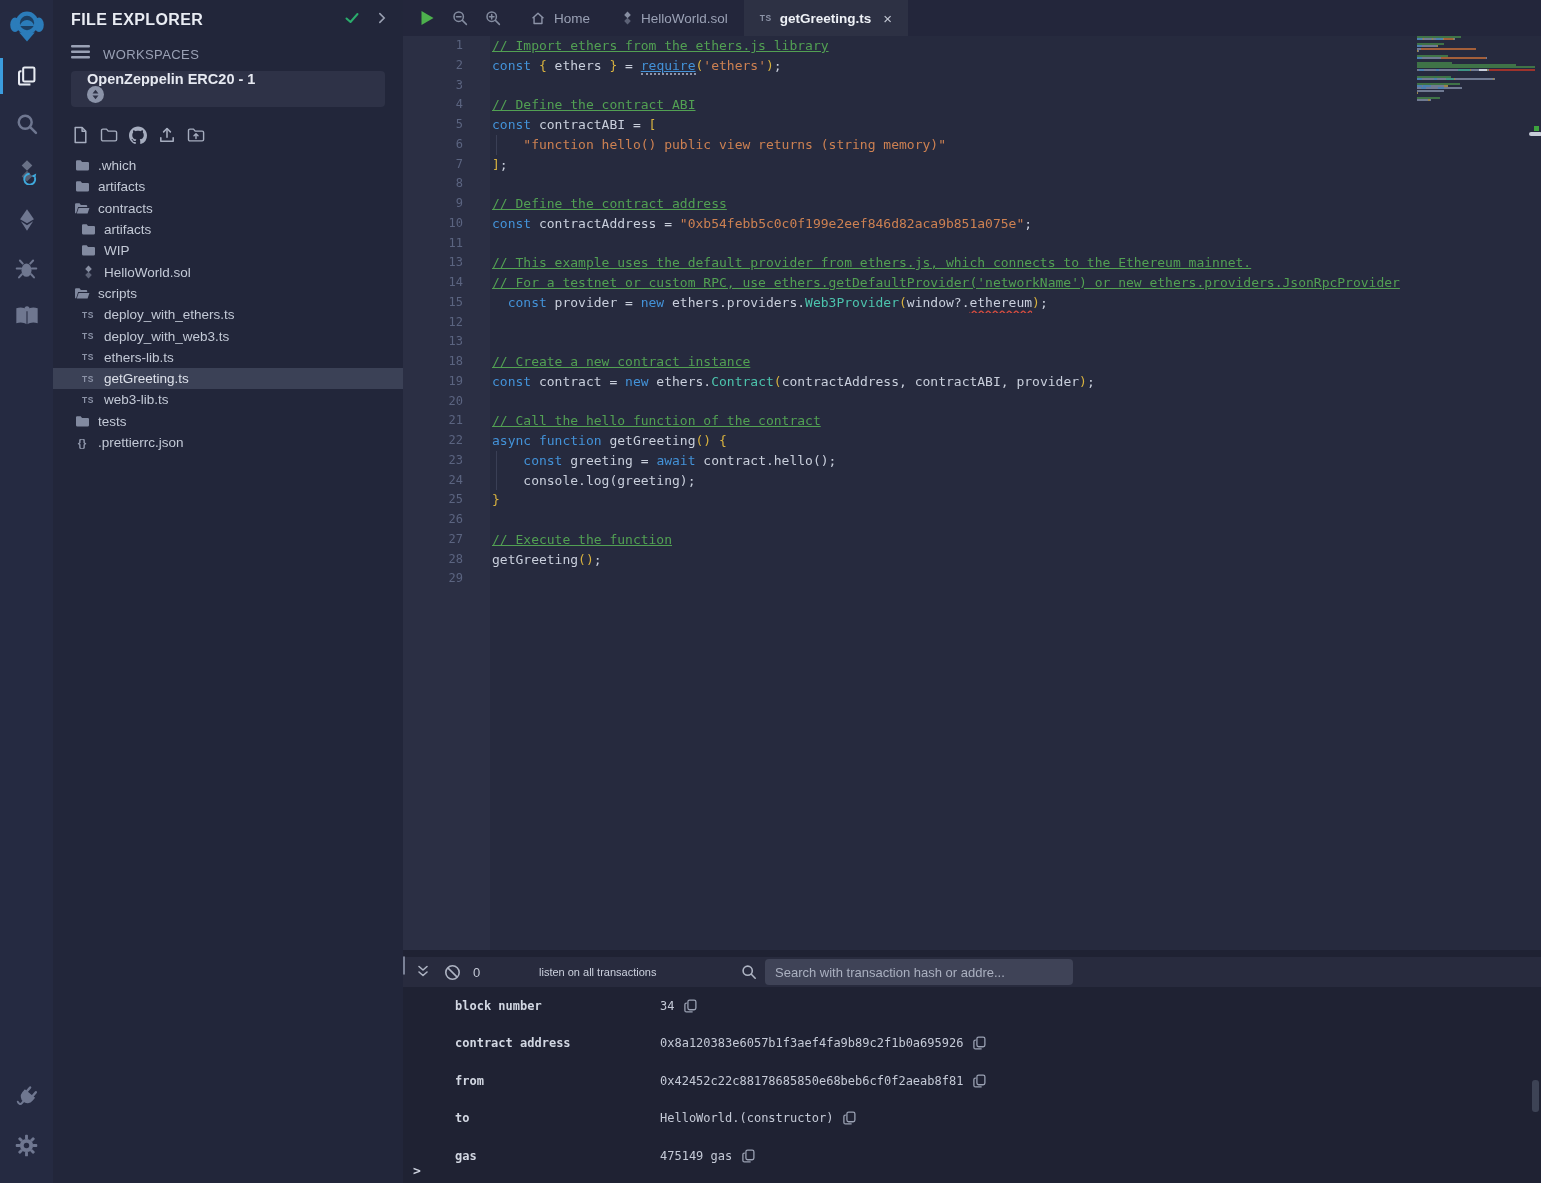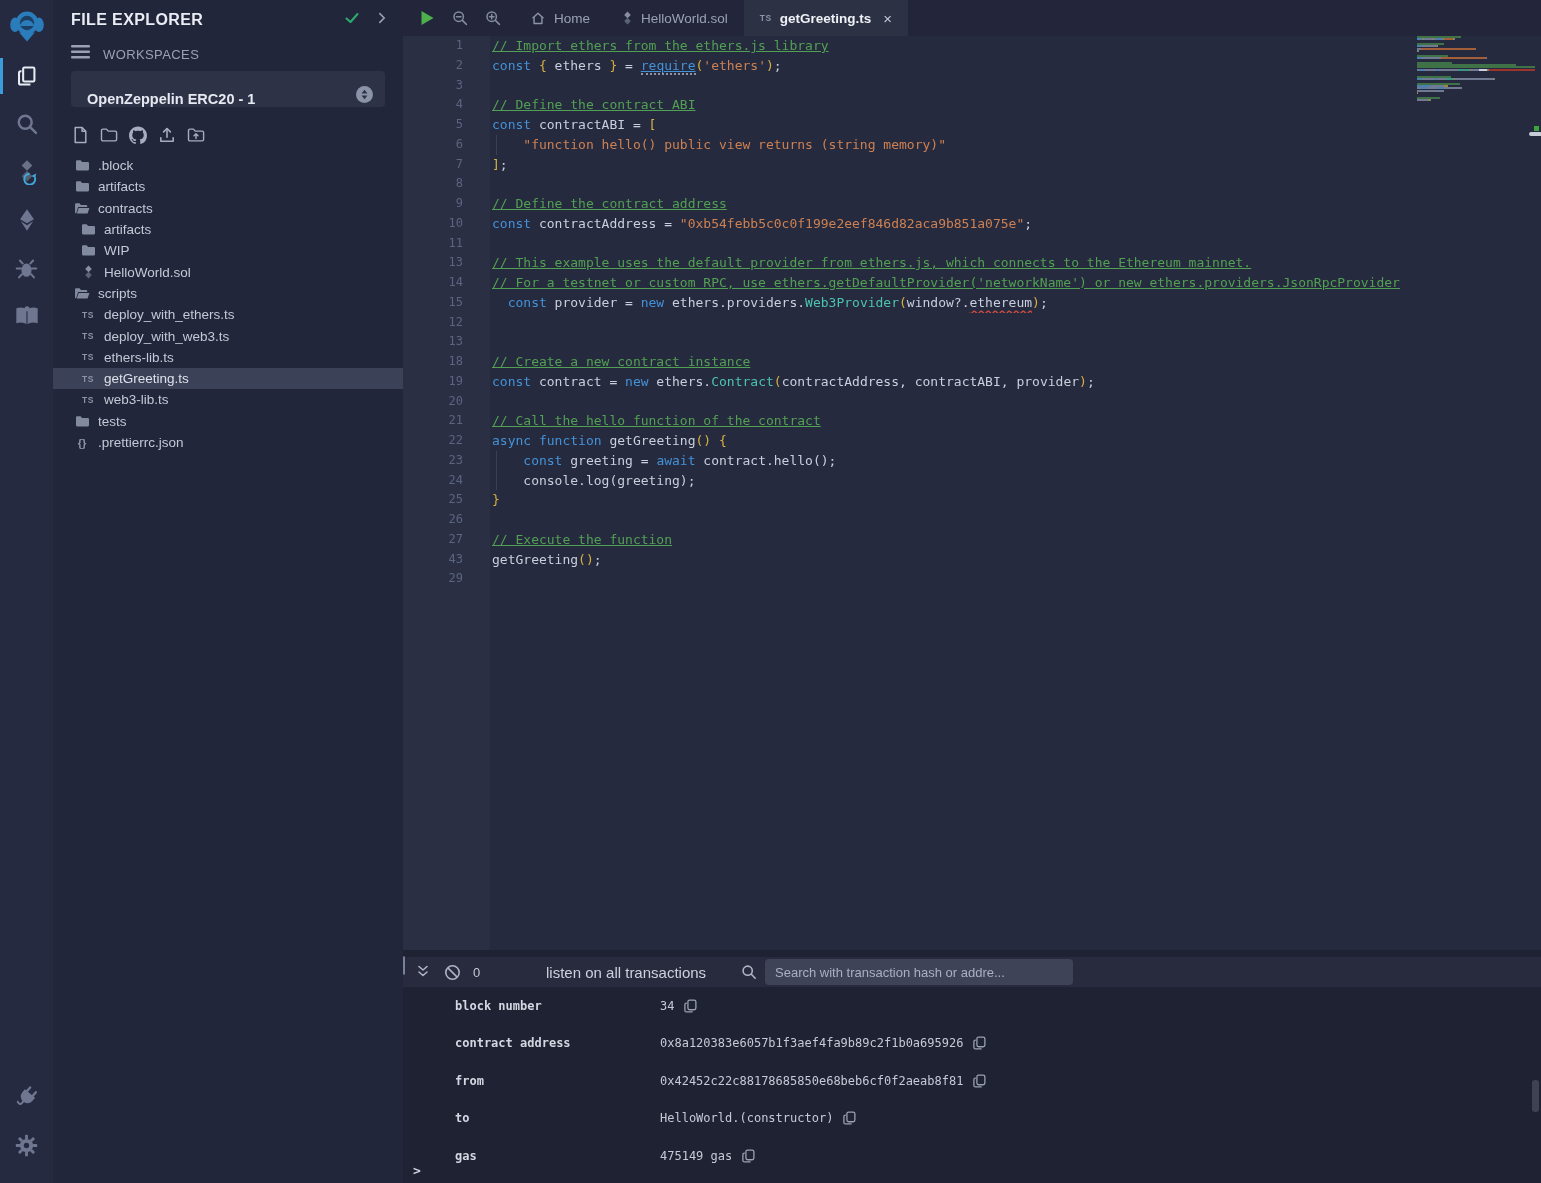--- a/index.html
+++ b/index.html
@@ -22,21 +22,21 @@
   
   .file-panel { position:absolute; left:53px; top:0; width:350px; height:100%;
                 background:#22263a; color:#c6cbd8; }
   .fp-header { position:absolute; left:18px; top:8px; right:14px; height:24px; display:flex; align-items:center; }
   .fp-title { font-size:16px; font-weight:700; letter-spacing:.4px; color:#e9ecf3; }
   .fp-check { margin-left:auto; }
   .fp-chevron { margin-left:14px; cursor:pointer; }
   .fp-workspaces { position:absolute; left:18px; top:45px; display:flex; align-items:center; gap:13px; }
   .fp-workspaces .ws-label { font-size:13px; letter-spacing:.4px; color:#9aa1b5; }
   .fp-dropdown { position:absolute; left:18px; top:71px; width:314px; height:36px; background:#2e3247;
-                 border-radius:4px; display:flex; align-items:flex-end; padding:0 12px 0 16px; cursor:pointer; }
+                 border-radius:4px; display:flex; align-items:flex-start; padding:0 12px 0 16px; cursor:pointer;flex-direction:column; }
   .fp-dropdown .ws-value { font-size:14.5px; font-weight:600; color:#e6e9f1; flex:1;
                            white-space:nowrap; overflow:hidden; }
   .fp-toolbar { position:absolute; left:18px; top:125px; display:flex; gap:11px; color:#a6adbf; }
   .fp-toolbar .tbtn { width:18px; height:20px; display:flex; align-items:center; justify-content:center; cursor:pointer; }
   .fp-tree { position:absolute; left:0; top:155px; right:0; }
   .tree-row { position:relative; height:21.3px; display:flex; align-items:center; cursor:pointer;
               font-size:13.5px; color:#c3c9d6; }
   .tree-row.selected { background:#3b4156; color:#dde1ea; }
   .tree-row .t-icon { width:16px; display:flex; justify-content:center; margin-right:8px; }
   .tree-row.d0 .t-icon { margin-left:21px; }
@@ -84,21 +84,21 @@
 
   
   .terminal { position:absolute; left:403px; top:950px; width:1138px; height:233px; background:#1f2233; }
   .term-header { position:absolute; left:0; top:7px; right:0; height:30px; background:#282b3e; }
   .th-item { position:absolute; top:0; height:30px; display:flex; align-items:center; color:#aeb4c3; }
   .th-chevrons { left:12px; cursor:pointer; }
   .th-ban { left:41px; cursor:pointer; }
   .th-count { left:70px; font-size:13px; color:#c3c8d5; }
   .th-checkbox { left:104px; top:7px; width:16px; height:16px; border:1px solid #7a8196; border-radius:3px;
                  background:transparent; cursor:pointer; }
-  .th-listen { left:143px; font-size:15px; color:#ccd1de; }
+  .th-listen { left:136px; font-size:11px; color:#ccd1de; }
   .th-search-icon { left:338px; }
   .th-input { position:absolute; left:362px; top:2px; width:308px; height:26px; background:#3f4357; border:none;
               border-radius:4px; color:#dde1ea; font-size:13px; padding:0 10px;
               font-family:"Liberation Sans",sans-serif; }
   .th-input::placeholder { color:#aab0c0; }
   .term-rows { position:absolute; left:0; top:37px; right:0; }
   .term-row { height:37.5px; display:flex; align-items:center; padding-left:52px;
               font-family:"DejaVu Sans Mono","Liberation Mono",monospace; font-size:12px; }
   .term-key { width:205px; font-weight:700; color:#d2d7e2; }
   .term-val { color:#c5cad7; display:flex; align-items:center; gap:10px; }
@@ -263,21 +263,21 @@
           </svg>
         </span>
       </div>
     <div class="fp-tree">
         <div class="tree-row d0">
           <span class="t-icon">
             <svg width="15" height="13" viewBox="0 0 16 14" fill="#828aa0">
               <path d="M1 2.5 A1.2 1.2 0 0 1 2.2 1.3 H6 L7.5 3.1 H13.8 A1.2 1.2 0 0 1 15 4.3 V11 A1.5 1.5 0 0 1 13.5 12.5 H2.5 A1.5 1.5 0 0 1 1 11 Z"></path>
             </svg>
           </span>
-          <span class="t-label">.block</span>
+          <span class="t-label">.which</span>
         </div>
         <div class="tree-row d0">
           <span class="t-icon">
             <svg width="15" height="13" viewBox="0 0 16 14" fill="#828aa0">
               <path d="M1 2.5 A1.2 1.2 0 0 1 2.2 1.3 H6 L7.5 3.1 H13.8 A1.2 1.2 0 0 1 15 4.3 V11 A1.5 1.5 0 0 1 13.5 12.5 H2.5 A1.5 1.5 0 0 1 1 11 Z"></path>
             </svg>
           </span>
           <span class="t-label">artifacts</span>
         </div>
         <div class="tree-row d0">
@@ -443,21 +443,21 @@
           <div class="line"><span class="ln">18</span><span class="lc"><span class="cm">// Create a new contract instance</span></span></div>
           <div class="line"><span class="ln">19</span><span class="lc"><span class="kw">const</span><span class="id"> contract = </span><span class="kw">new</span><span class="id"> ethers.</span><span class="cls">Contract</span><span class="pn">(</span><span class="id">contractAddress, contractABI, provider</span><span class="pn">)</span><span class="id">;</span></span></div>
           <div class="line"><span class="ln">20</span><span class="lc"></span></div>
           <div class="line"><span class="ln">21</span><span class="lc"><span class="cm">// Call the hello function of the contract</span></span></div>
           <div class="line"><span class="ln">22</span><span class="lc"><span class="kw">async</span><span class="id"> </span><span class="kw">function</span><span class="id"> getGreeting</span><span class="pn">() {</span></span></div>
           <div class="line"><span class="ln">23</span><span class="lc"><span class="guide"></span><span class="id">    </span><span class="kw">const</span><span class="id"> greeting = </span><span class="kw">await</span><span class="id"> contract.hello();</span></span></div>
           <div class="line"><span class="ln">24</span><span class="lc"><span class="guide"></span><span class="id">    console.log(greeting);</span></span></div>
           <div class="line"><span class="ln">25</span><span class="lc"><span class="pn">}</span></span></div>
           <div class="line"><span class="ln">26</span><span class="lc"></span></div>
           <div class="line"><span class="ln">27</span><span class="lc"><span class="cm">// Execute the function</span></span></div>
-          <div class="line"><span class="ln">43</span><span class="lc"><span class="id">getGreeting</span><span class="pn">()</span><span class="id">;</span></span></div>
+          <div class="line"><span class="ln">28</span><span class="lc"><span class="id">getGreeting</span><span class="pn">()</span><span class="id">;</span></span></div>
           <div class="line"><span class="ln">29</span><span class="lc"></span></div>
         </div>
       <div class="minimap">
           <div class="mm-line" style="top: 0px;">
             <span style="width: 43.86px; background: rgb(63, 115, 71);"></span>
           </div>
           <div class="mm-line" style="top: 2.33px;">
             <span style="width: 5.1px; background: rgb(76, 127, 174);"></span>
             <span style="width: 1.02px; background: rgb(112, 122, 146);"></span>
             <span style="width: 1.02px; background: rgb(154, 133, 73);"></span>

